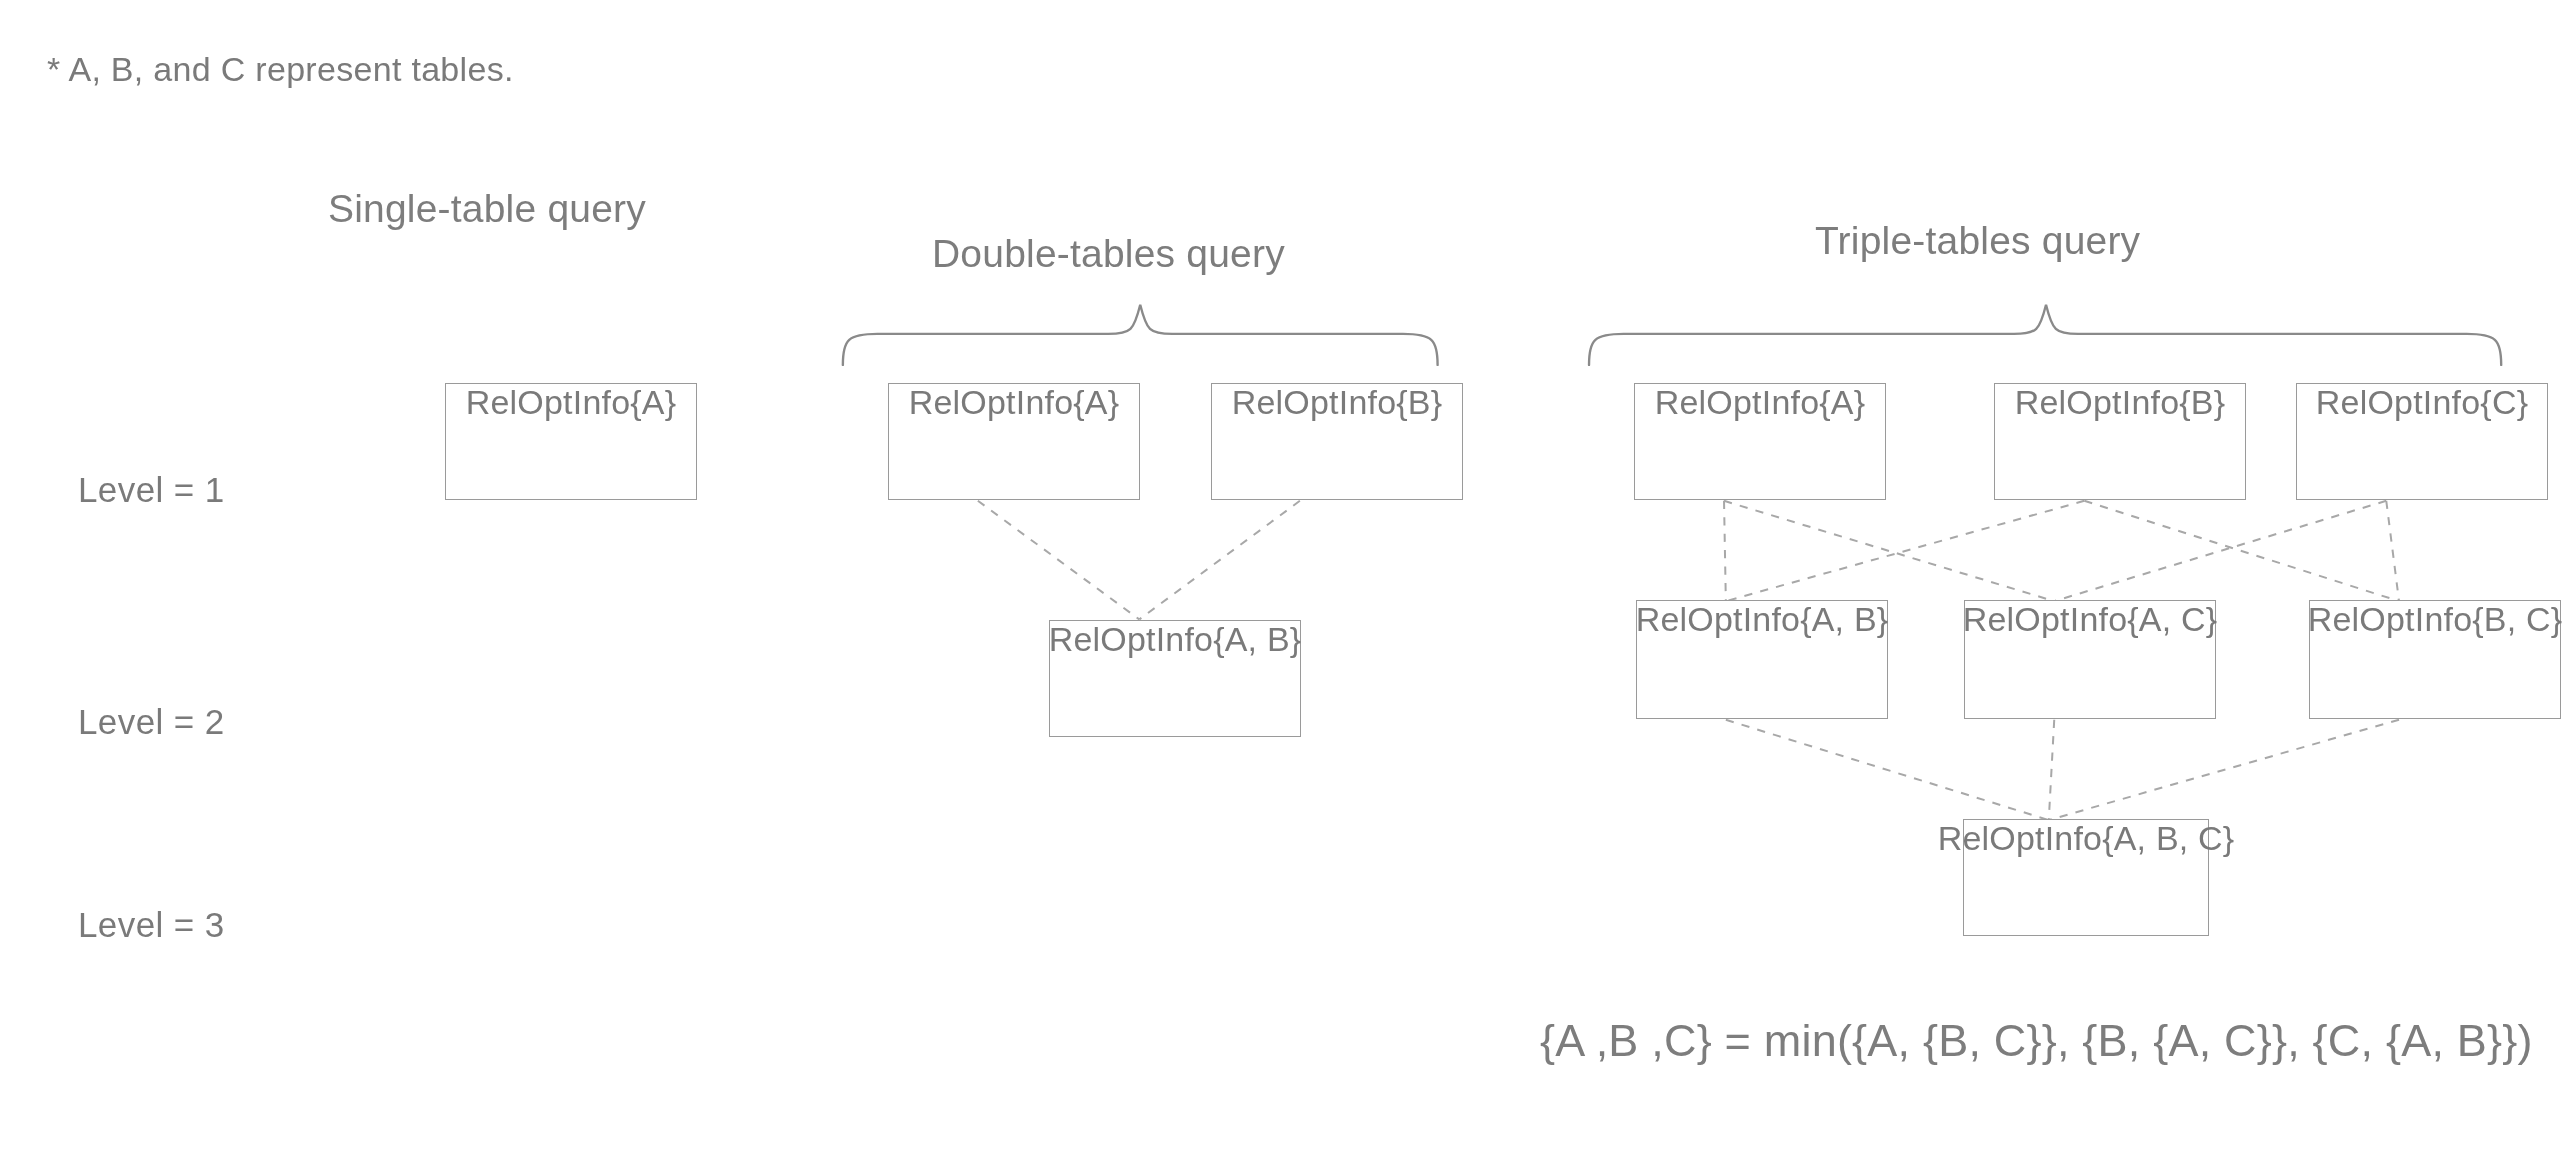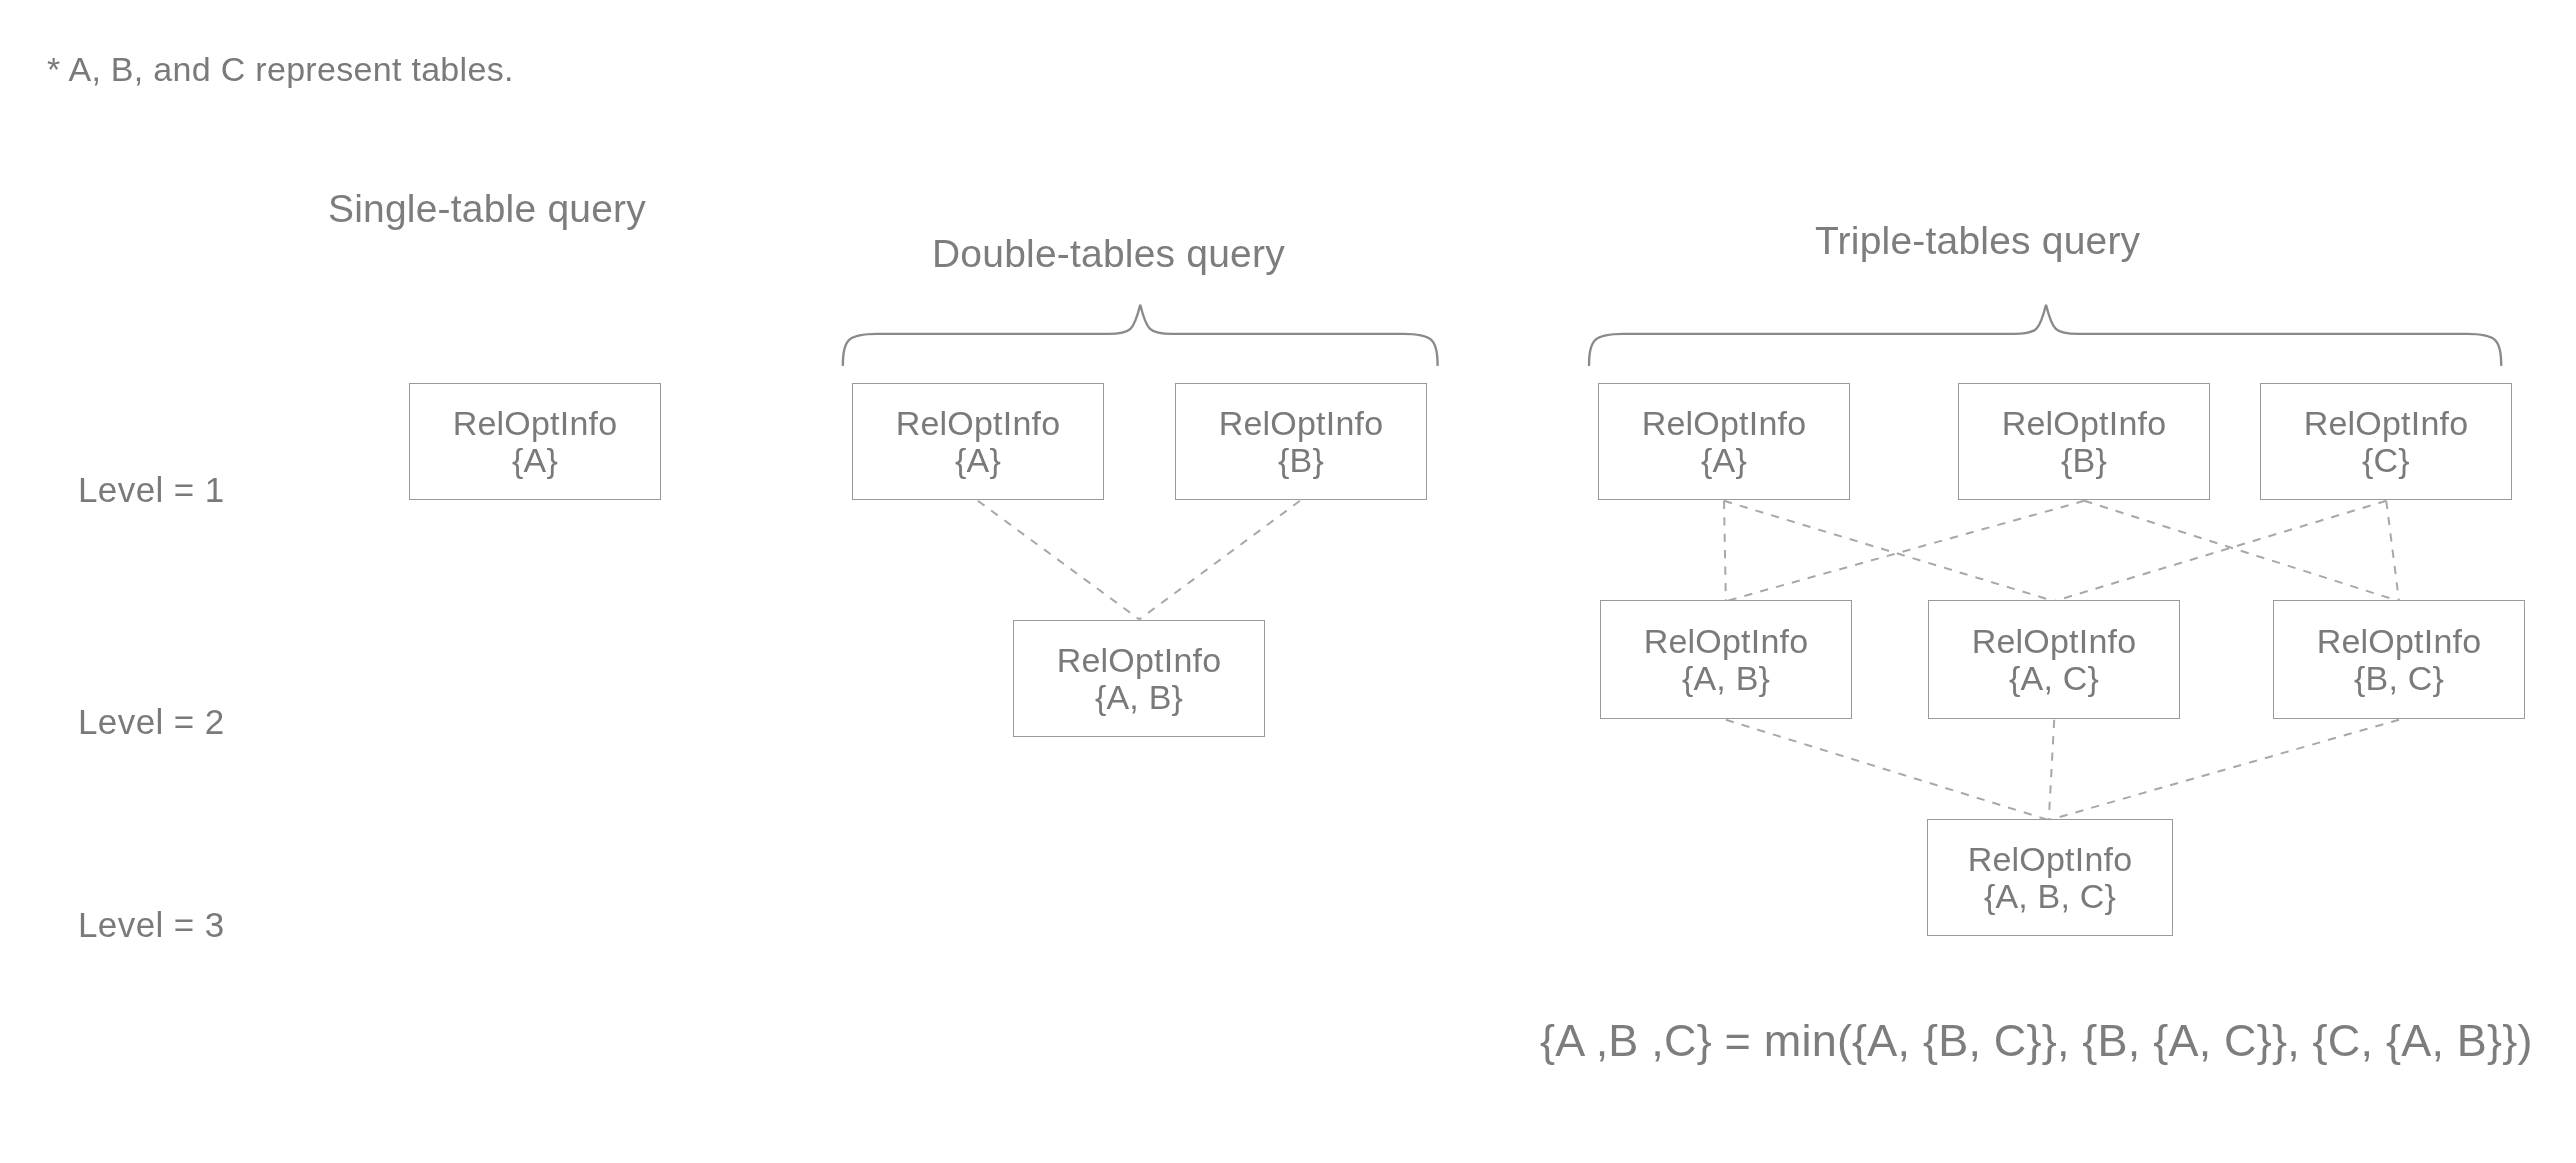--- a/index.html
+++ b/index.html
@@ -53,24 +53,24 @@
     color: #7a7a7a;
     white-space: nowrap;
     letter-spacing: 0.4px;
   }
   .rel-box {
     position: absolute;
     box-sizing: border-box;
     border: 1.8px solid #9a9a9a;
     background: #ffffff;
     display: flex;
-    flex-direction: column;
-    align-items: center;
+    flex-direction: row;
     justify-content: center;
     line-height: 1.07;
+    margin-left: 36px;
   }
   .rel-box .rel-name,
   .rel-box .rel-set {
     font-size: 34px;
     color: #7a7a7a;
     white-space: nowrap;
     letter-spacing: 0.2px;
   }
   .formula {
     position: absolute;

